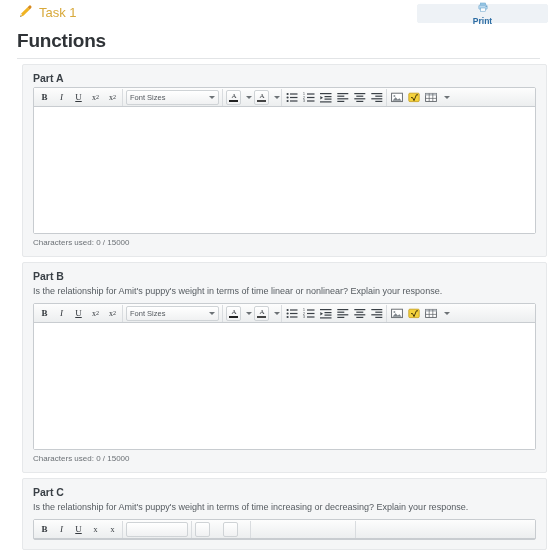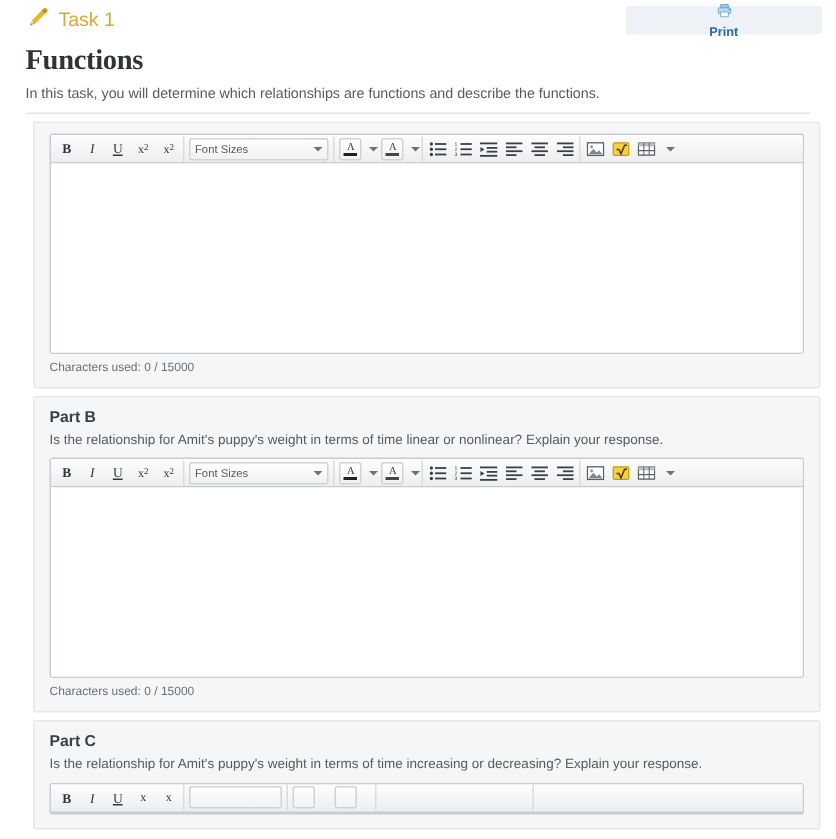--- a/index.html
+++ b/index.html
@@ -53,21 +53,20 @@
   .printer-icon { width: 10px; height: 10px; display:inline-block; }
 
   
   .title-block { padding: 4px 17px 0 17px; }
   .page-title {
     font-size: 19px;
     font-weight: bold;
     color: #2f3337;
     margin: 0 0 5px 0;
     letter-spacing: -0.2px;
-    font-family: Liberation Serif, serif;
   }
   .page-intro {
     font-size: 9.5px;
     color: #555b60;
     margin: 0;
     line-height: 1.3;
   }
   .header-divider {
     margin: 6px 17px 0 17px;
     border-top: 1px solid #e2e4e6;
@@ -211,26 +210,26 @@
           <rect x="2.5" y="6" width="5" height="3.2" fill="#ffffff" stroke="#5a9bc7" stroke-width="0.5"></rect>
           <circle cx="8.1" cy="4.4" r="0.5" fill="#3b7fae"></circle>
         </svg>
       </span>
       <span>Print</span>
     </div>
   </div>
 
   <div class="title-block">
     <h1 class="page-title">Functions</h1>
-    <p class="page-intro">In this task, you will determine which relationships are functions and describe the functions.</p>
   </div>
   <div class="header-divider"></div>
 
   <div id="parts-container">
   <div class="part-card">
+    <div class="part-title">Part A</div>
     <div class="editor-wrap">
       <div class="toolbar">
 
         <div class="tb-group">
           <div class="tb-btn bold">B</div>
           <div class="tb-btn italic">I</div>
           <div class="tb-btn underline">U</div>
           <div class="tb-btn tb-sup">x<sup>2</sup></div>
           <div class="tb-btn tb-sub">x<sub>2</sub></div>
         </div>

